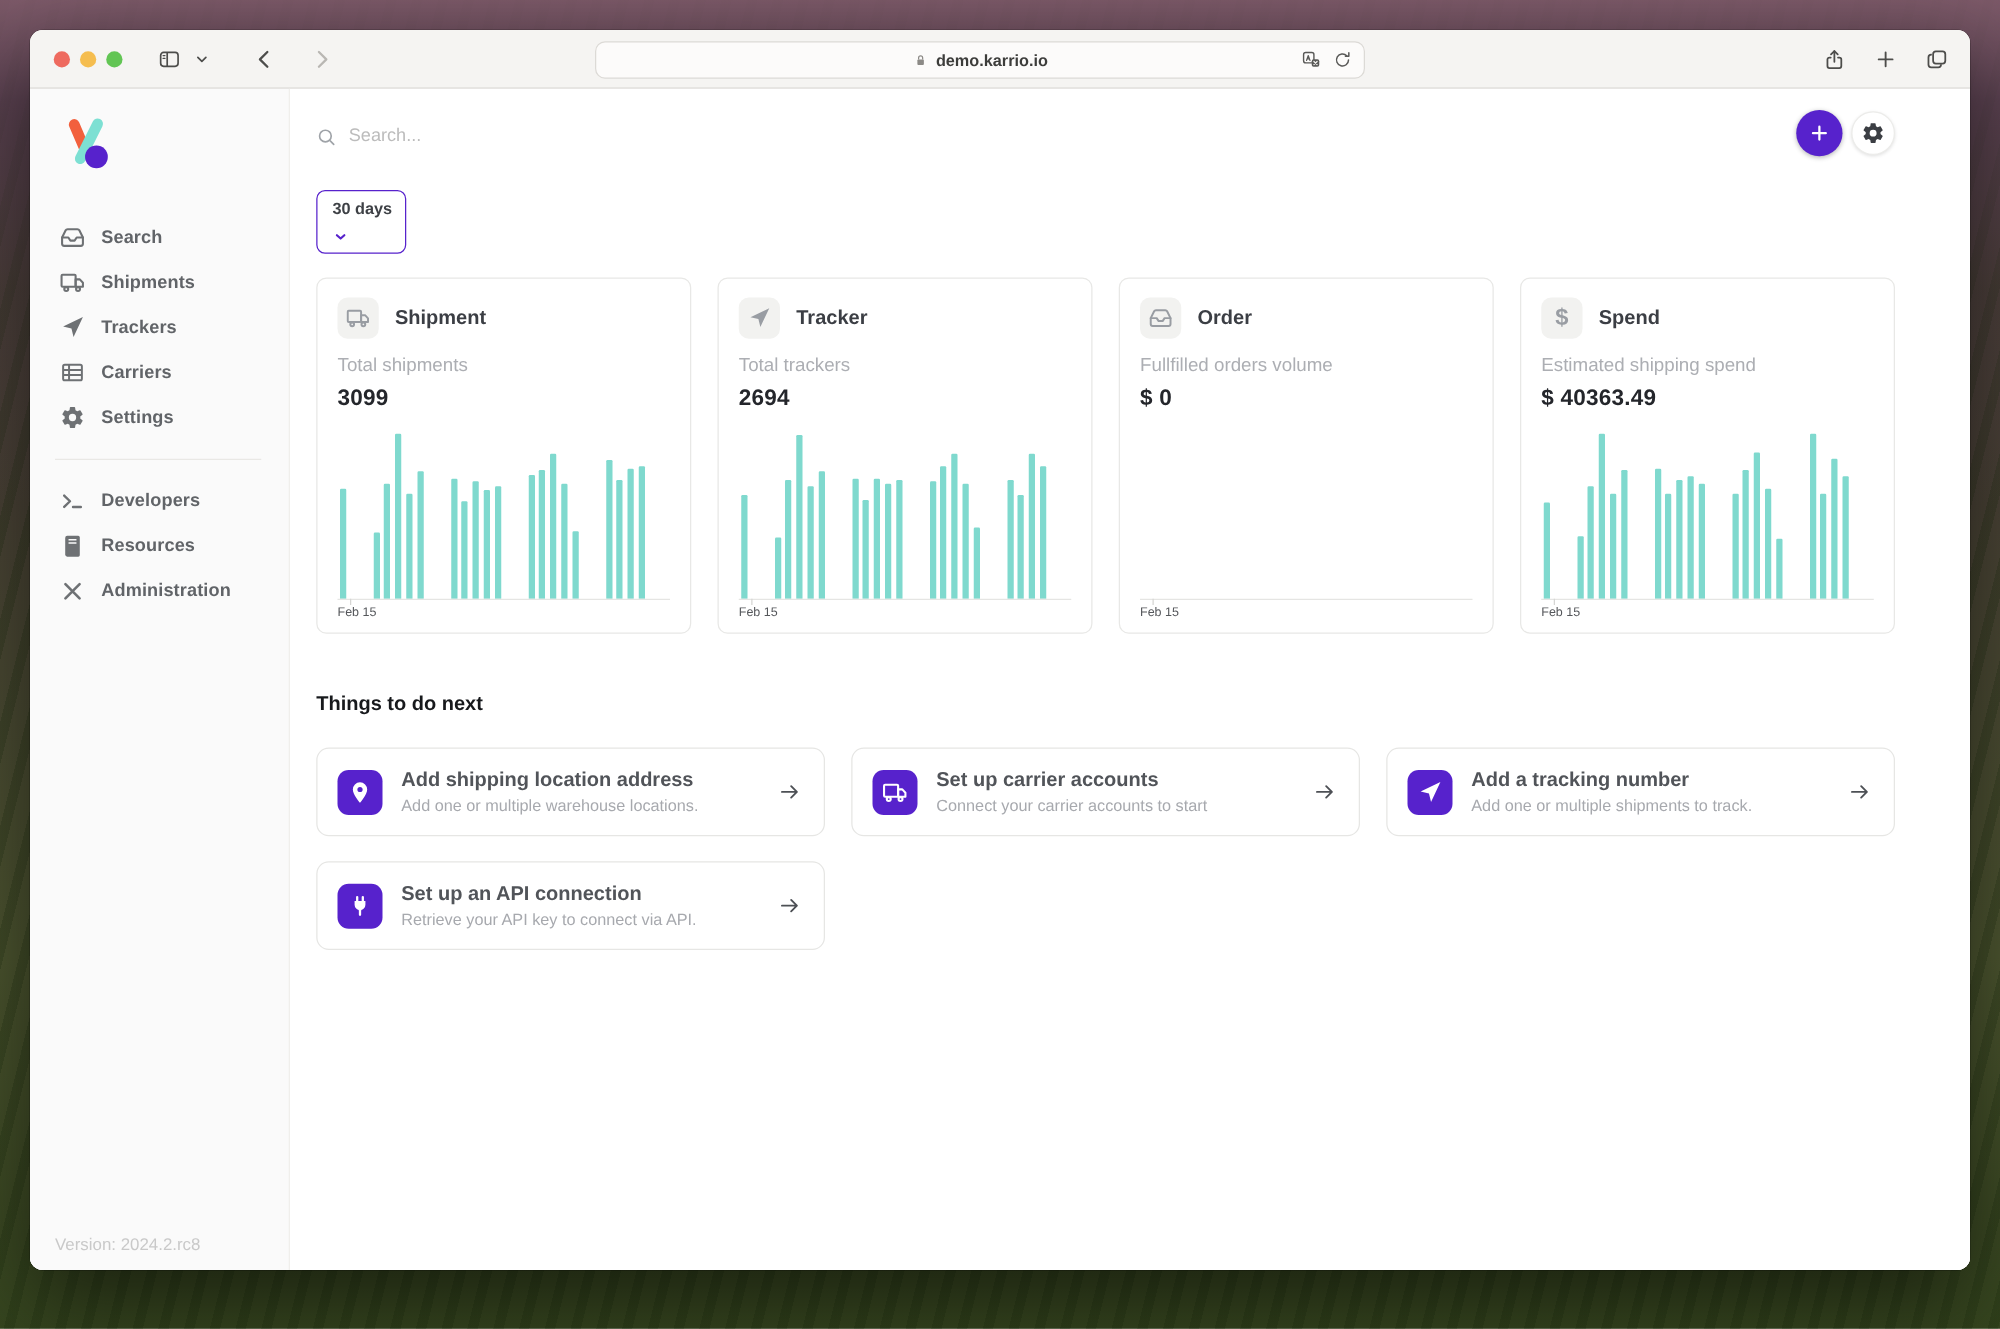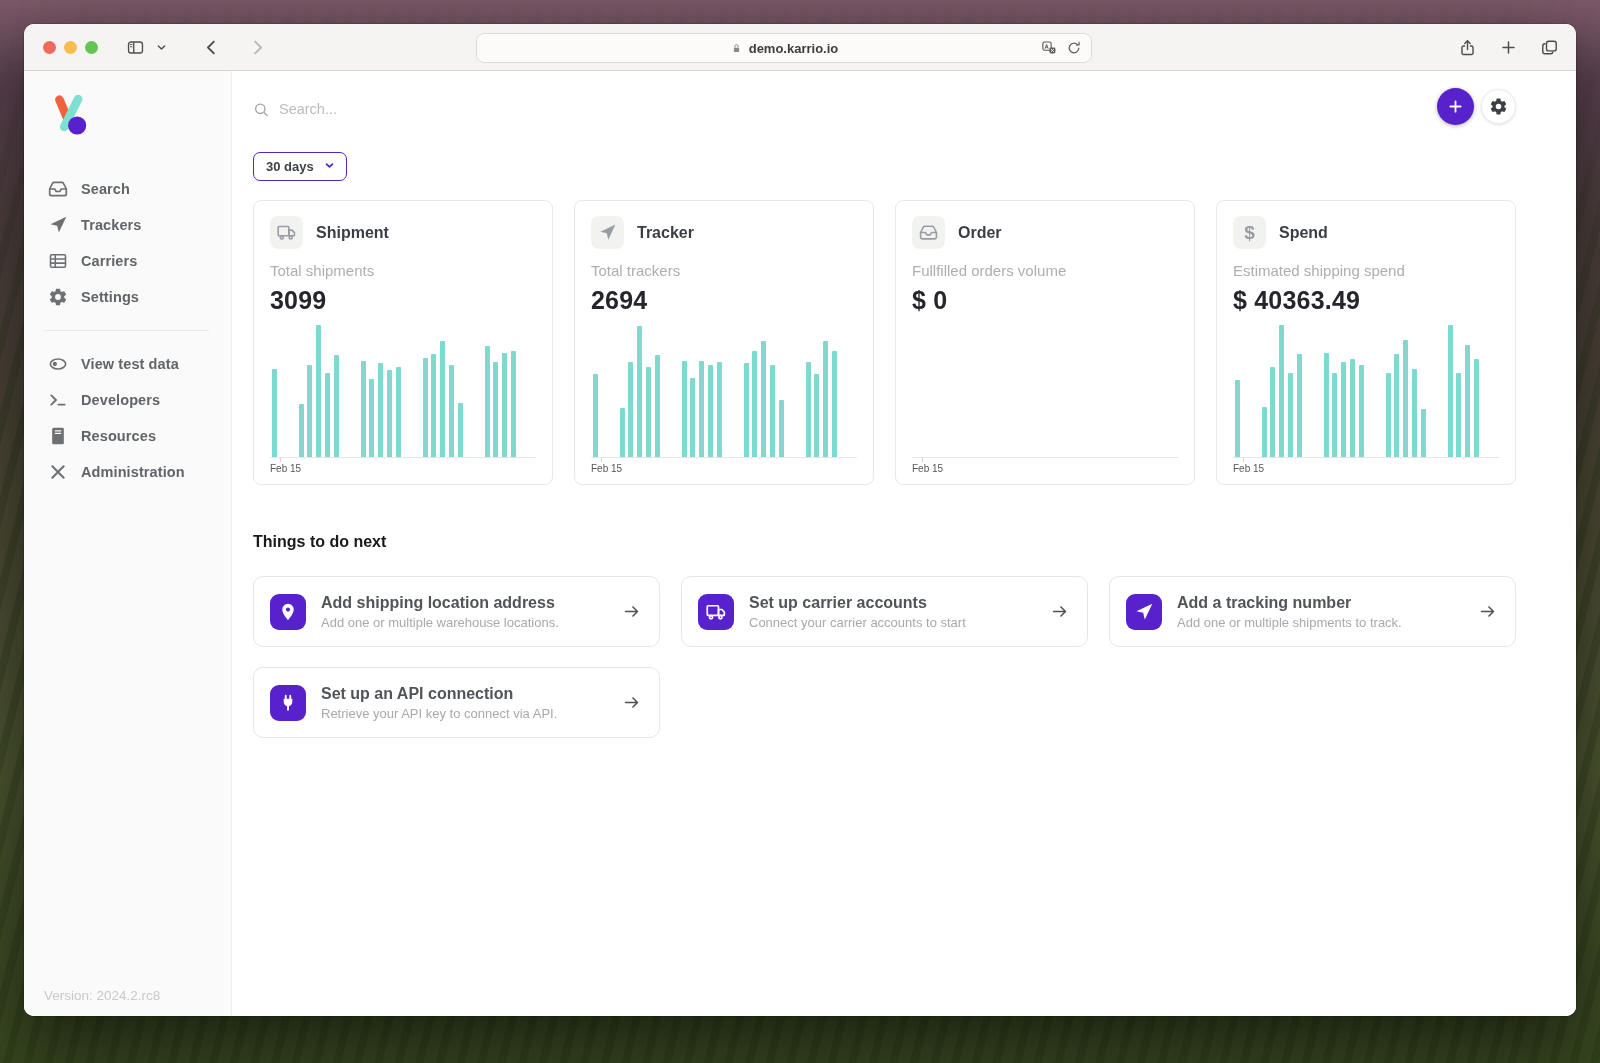--- a/index.html
+++ b/index.html
@@ -62,32 +62,32 @@
   .search-box .ic { width:17px; height:17px; color:#9fa3a8; }
   .search-box input { border:0; outline:0; background:transparent; font-family:inherit; font-size:14.5px; color:#333; width:100%; }
   .search-box input::placeholder { color:#bcbcbc; }
   .fab-group { position:absolute; top:17px; right:60px; display:flex; align-items:center; gap:7px; }
   .fab { width:37px; height:37px; border-radius:50%; background:var(--accent); color:#fff; display:flex; align-items:center; justify-content:center; cursor:pointer; box-shadow:0 1px 4px rgba(0,0,0,.3); }
   .fab svg { width:19px; height:19px; }
   .gear-btn { width:35px; height:35px; border-radius:50%; background:#fff; border:1px solid #ececea; color:#3b3e43; display:flex; align-items:center; justify-content:center; cursor:pointer; box-shadow:0 1px 3px rgba(0,0,0,.12); }
   .gear-btn svg { width:19px; height:19px; }
 
   .welcome { margin-top:30px; font-size:26px; font-weight:700; color:#17191c; }
-  .period-btn { margin-top:25px; display:inline-flex; align-items:flex-start; gap:9px; background:#fff; border:1px solid var(--accent); border-radius:7px; padding:6px 10px 6px 12px; font-size:13px; font-weight:600; color:#3e4146; cursor:pointer; }
+  .period-btn { margin-top:25px; display:inline-flex; align-items:flex-start; gap:9px; background:#fff; border:1px solid var(--accent); border-radius:7px; padding:6px 10px 6px 12px; font-size:13px; font-weight:600; color:#3e4146; cursor:pointer;flex-direction:column; }
   .period-btn .ic { width:13px; height:13px; color:var(--accent); }
 
   .stats { display:flex; gap:21px; margin-top:19px; }
   .stat-card { flex:1; height:285px; background:#fff; border:1px solid #e8e8e6; border-radius:8px; padding:15px 16px 10px; display:flex; flex-direction:column; }
   .stat-head { display:flex; align-items:center; gap:13px; }
   .stat-tile { width:33px; height:33px; border-radius:8px; background:#f2f2f0; color:#999da3; display:flex; align-items:center; justify-content:center; flex:none; }
   .stat-tile svg { width:19px; height:19px; }
   .dollar-glyph { font-size:19px; font-weight:600; line-height:1; }
   .stat-title { font-size:16px; font-weight:700; color:#3b3e44; }
   .stat-sub { margin-top:13px; font-size:15px; color:#acaeb3; }
-  .stat-value { margin-top:7px; font-size:25px; font-weight:700; color:#24262b; letter-spacing:.2px; }
+  .stat-value { margin-top:7px; font-size:18px; font-weight:700; color:#24262b; letter-spacing:.2px; }
   .chart-wrap { margin-top:auto; }
   .chart { height:132px; display:flex; align-items:flex-end; justify-content:space-between; padding:0 2px; }
   .bar { width:5px; background:var(--teal); border-radius:1px 1px 0 0; }
   .axis { border-top:1px solid #e5e5e3; position:relative; height:5px; }
   .axis::before { content:""; position:absolute; left:10px; top:-1px; width:1px; height:5px; background:#d6d6d4; }
   .axis-label { font-size:10px; color:#55575b; margin-top:1px; }
 
   .todo-heading { margin-top:48px; font-size:16px; font-weight:700; color:#17191c; }
   .tasks { margin-top:25px; display:grid; grid-template-columns:repeat(3,1fr); gap:20px 21px; }
   .task-card { height:71px; background:#fff; border:1px solid #e6e6e4; border-radius:10px; display:flex; align-items:center; gap:15px; padding:0 18px 0 16px; cursor:pointer; }
@@ -202,20 +202,31 @@
             <span class="ic" style="width:20px;height:20px">
               <svg viewBox="0 0 24 24" fill="none" stroke="currentColor" stroke-width="2" stroke-linecap="round" stroke-linejoin="round">
                 <path d="M22 12h-6l-2 3h-4l-2-3H2"></path>
                 <path d="M5.45 5.11 2 12v6a2 2 0 0 0 2 2h16a2 2 0 0 0 2-2v-6l-3.45-6.89A2 2 0 0 0 16.76 4H7.24a2 2 0 0 0-1.79 1.11z"></path>
               </svg>
             </span>
             <span class="nav-label">Search</span>
           </div>
           <div class="nav-item">
             <span class="ic" style="width:20px;height:20px">
+              <svg viewBox="0 0 24 24" fill="none" stroke="currentColor" stroke-width="2" stroke-linecap="round" stroke-linejoin="round">
+                <rect x="1.5" y="4.5" width="13.5" height="11.5" rx="1"></rect>
+                <path d="M15 9h4l3 3.2V16h-7z"></path>
+                <circle cx="6" cy="18.3" r="1.9"></circle>
+                <circle cx="17.3" cy="18.3" r="1.9"></circle>
+              </svg>
+            </span>
+            <span class="nav-label">Shipments</span>
+          </div>
+          <div class="nav-item">
+            <span class="ic" style="width:20px;height:20px">
               <svg viewBox="0 0 24 24">
                 <path fill="currentColor" d="M22 2 13 21l-2-8-8-2z"></path>
               </svg>
             </span>
             <span class="nav-label">Trackers</span>
           </div>
           <div class="nav-item">
             <span class="ic" style="width:20px;height:20px">
               <svg viewBox="0 0 24 24" fill="none" stroke="currentColor" stroke-width="1.9">
                 <rect x="3" y="4.5" width="18" height="15" rx="1.5"></rect>
@@ -228,29 +239,20 @@
             <span class="ic" style="width:20px;height:20px">
               <svg viewBox="0 0 24 24">
                 <path fill="currentColor" d="M19.43 12.98c.04-.32.07-.64.07-.98s-.03-.66-.07-.98l2.11-1.65c.19-.15.24-.42.12-.64l-2-3.46a.5.5 0 0 0-.61-.22l-2.49 1c-.52-.4-1.08-.73-1.69-.98l-.38-2.65A.49.49 0 0 0 14 2h-4c-.25 0-.46.18-.49.42l-.38 2.65c-.61.25-1.17.59-1.69.98l-2.49-1a.5.5 0 0 0-.61.22l-2 3.46c-.13.22-.07.49.12.64l2.11 1.65c-.04.32-.07.65-.07.98s.03.66.07.98l-2.11 1.65c-.19.15-.24.42-.12.64l2 3.46c.12.22.39.3.61.22l2.49-1c.52.4 1.08.73 1.69.98l.38 2.65c.03.24.24.42.49.42h4c.25 0 .46-.18.49-.42l.38-2.65c.61-.25 1.17-.59 1.69-.98l2.49 1c.23.09.49 0 .61-.22l2-3.46c.12-.22.07-.49-.12-.64l-2.11-1.65zM12 15.5A3.5 3.5 0 1 1 12 8.5a3.5 3.5 0 0 1 0 7z"></path>
               </svg>
             </span>
             <span class="nav-label">Settings</span>
           </div>
         </nav>
       <div class="sb-divider"></div>
       <nav>
-          <div class="nav-item">
-            <span class="ic" style="width:20px;height:20px">
-              <svg viewBox="0 0 24 24">
-                <ellipse cx="12" cy="12" rx="9.2" ry="6" fill="none" stroke="currentColor" stroke-width="2"></ellipse>
-                <circle cx="8.2" cy="12" r="2.6" fill="currentColor"></circle>
-              </svg>
-            </span>
-            <span class="nav-label">View test data</span>
-          </div>
           <div class="nav-item">
             <span class="ic" style="width:20px;height:20px">
               <svg viewBox="0 0 24 24" fill="none" stroke="currentColor" stroke-width="2.3" stroke-linecap="round" stroke-linejoin="round">
                 <path d="M4 6.5 9.6 12 4 17.5"></path>
                 <path d="M12.5 17.5H20"></path>
               </svg>
             </span>
             <span class="nav-label">Developers</span>
           </div>
           <div class="nav-item">

